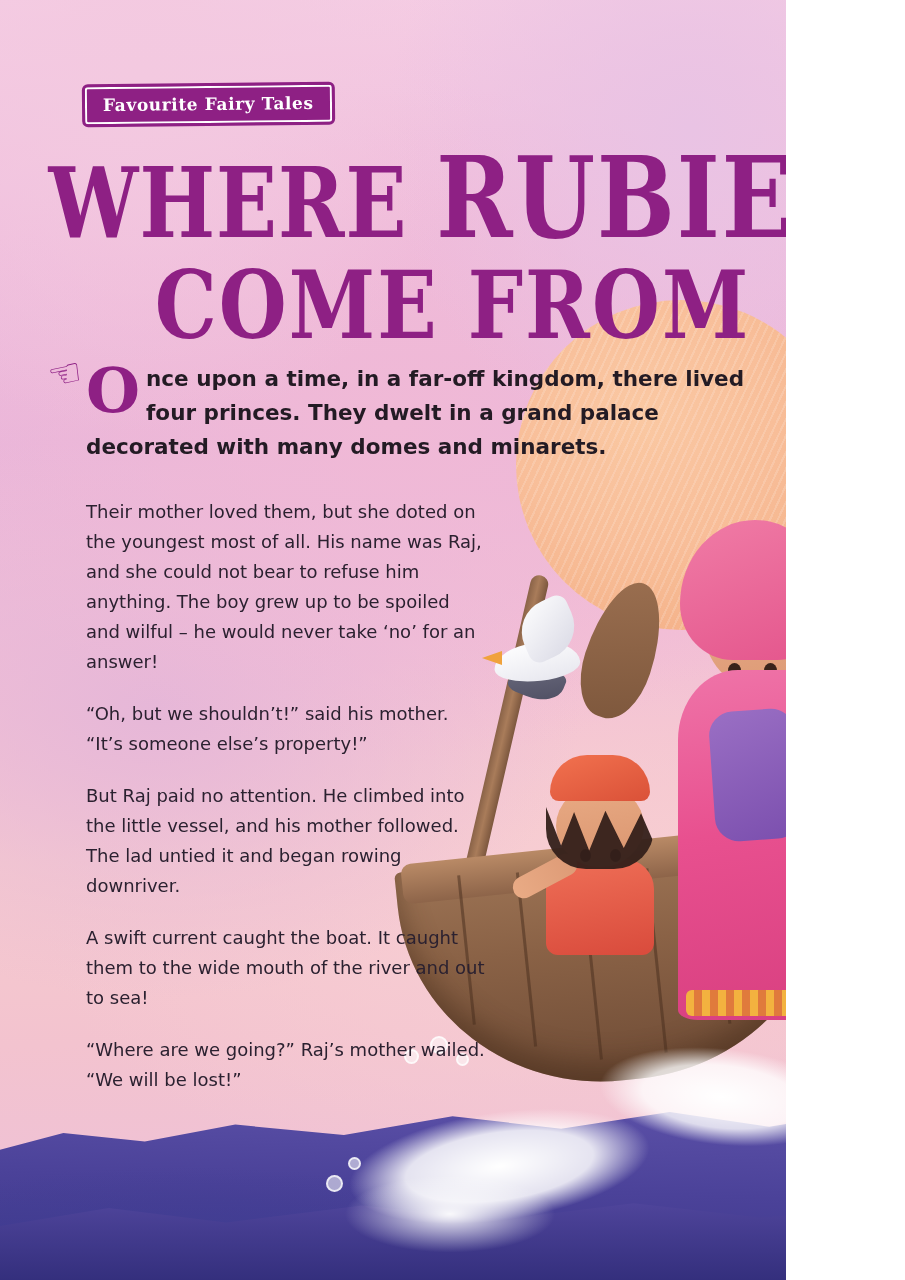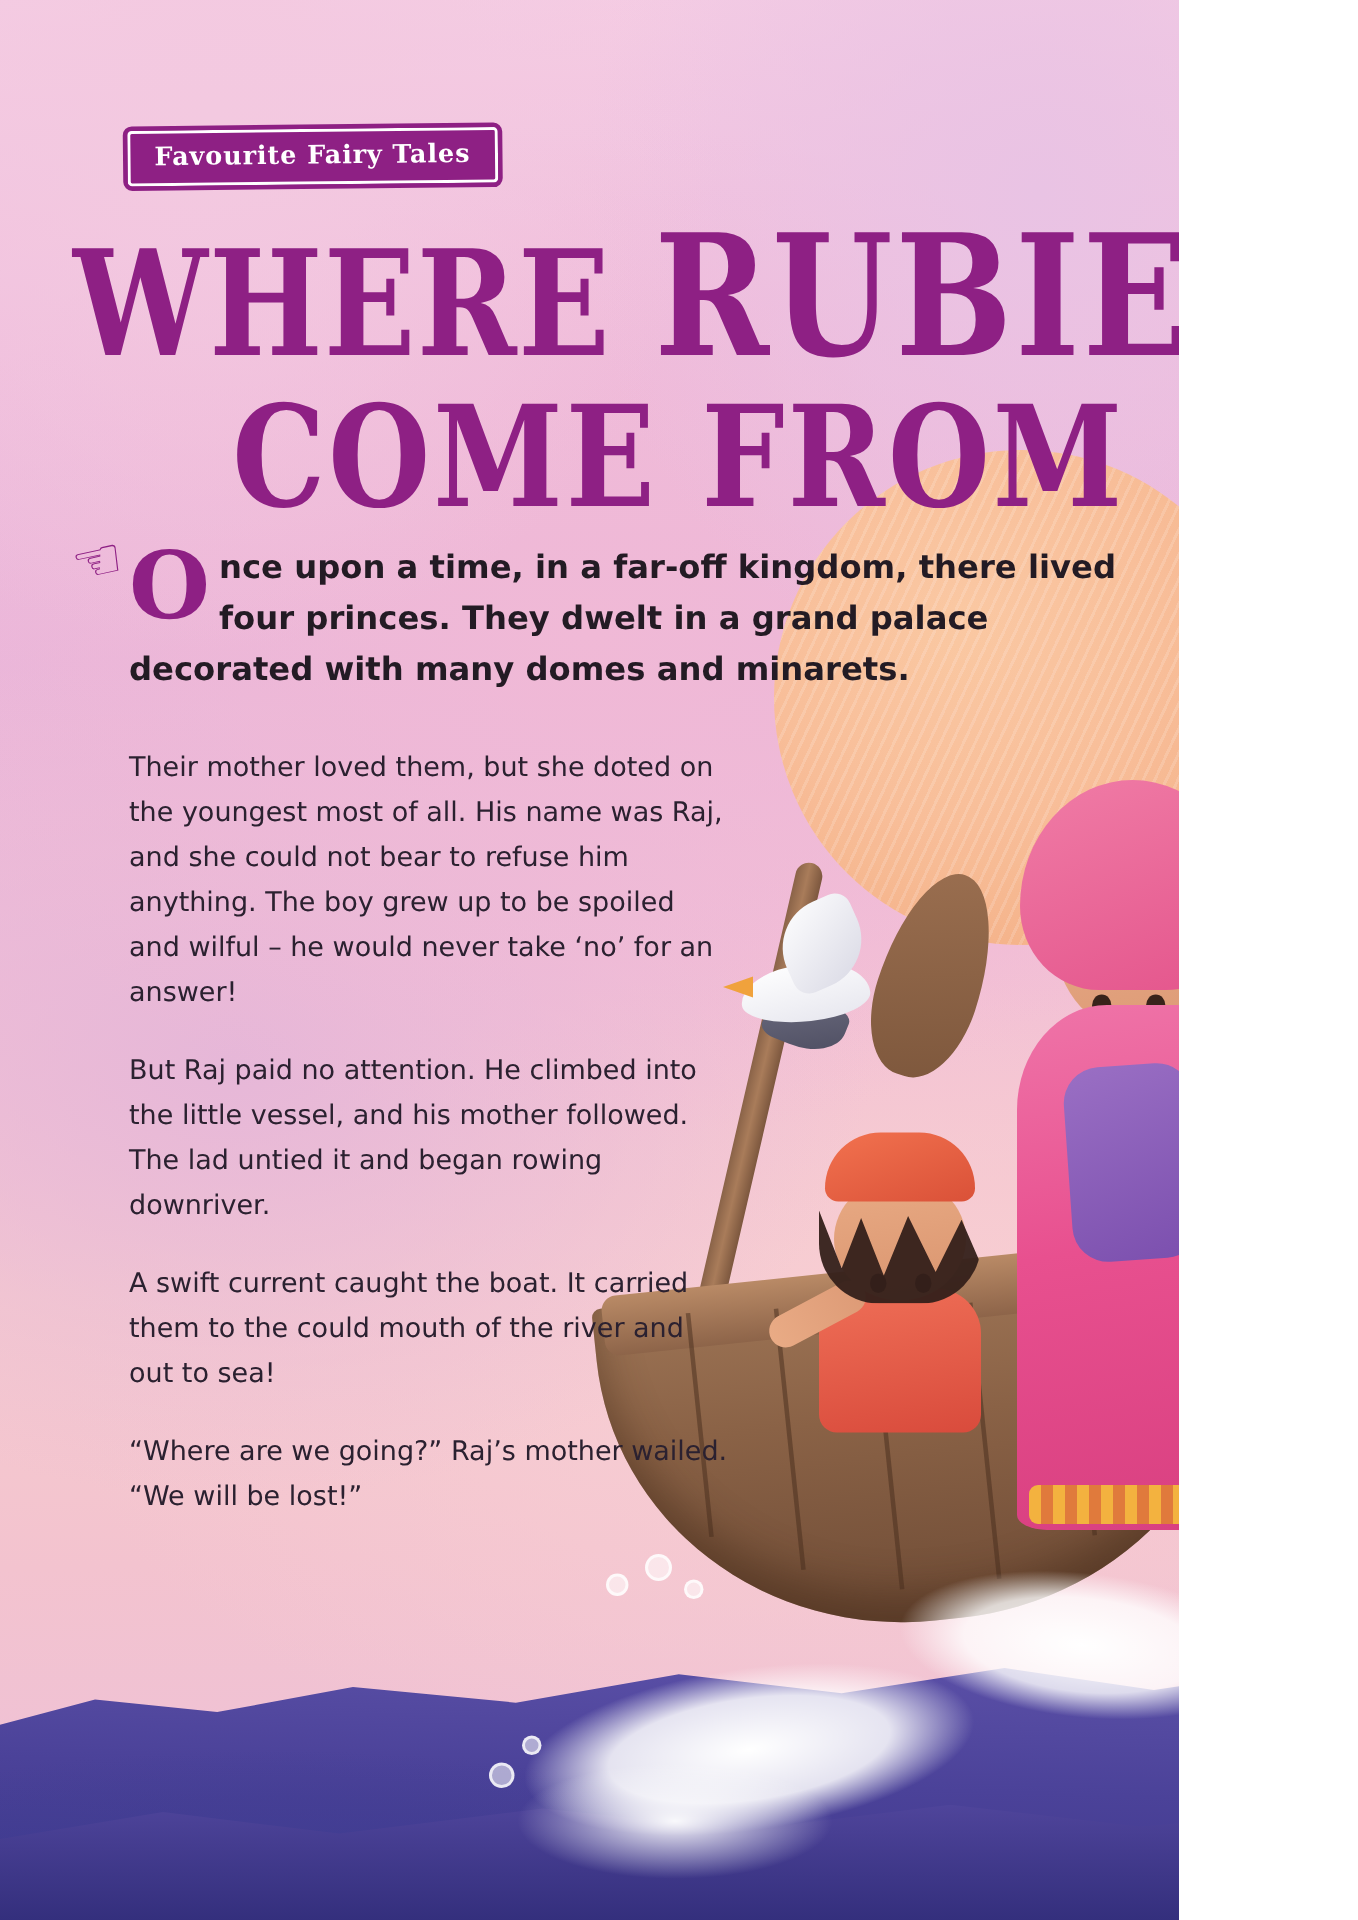--- a/index.html
+++ b/index.html
@@ -532,19 +532,20 @@
     </div>
 
     <div class="quote-mark">☜</div>
 
     <div class="lede">
       <span class="dropcap">O</span><span>nce upon a time, in a far-off kingdom, there lived four princes. They dwelt in a grand palace decorated with many domes and minarets.</span>
     </div>
 
     <div class="body-col">
       <p>Their mother loved them, but she doted on the youngest most of all. His name was Raj, and she could not bear to refuse him anything. The boy grew up to be spoiled and wilful – he would never take ‘no’ for an answer!</p>
+      <p>“Oh, but we shouldn’t!” said his mother. “It’s someone else’s property!”</p>
       <p>But Raj paid no attention. He climbed into the little vessel, and his mother followed. The lad untied it and began rowing downriver.</p>
-      <p>A swift current caught the boat. It carried them to the could mouth of the river and out to sea!</p>
+      <p>A swift current caught the boat. It caught them to the wide mouth of the river and out to sea!</p>
       <p>“Where are we going?” Raj’s mother wailed. “We will be lost!”</p>
     </div>
 
   </div>
 </div>
 
 </body></html>

